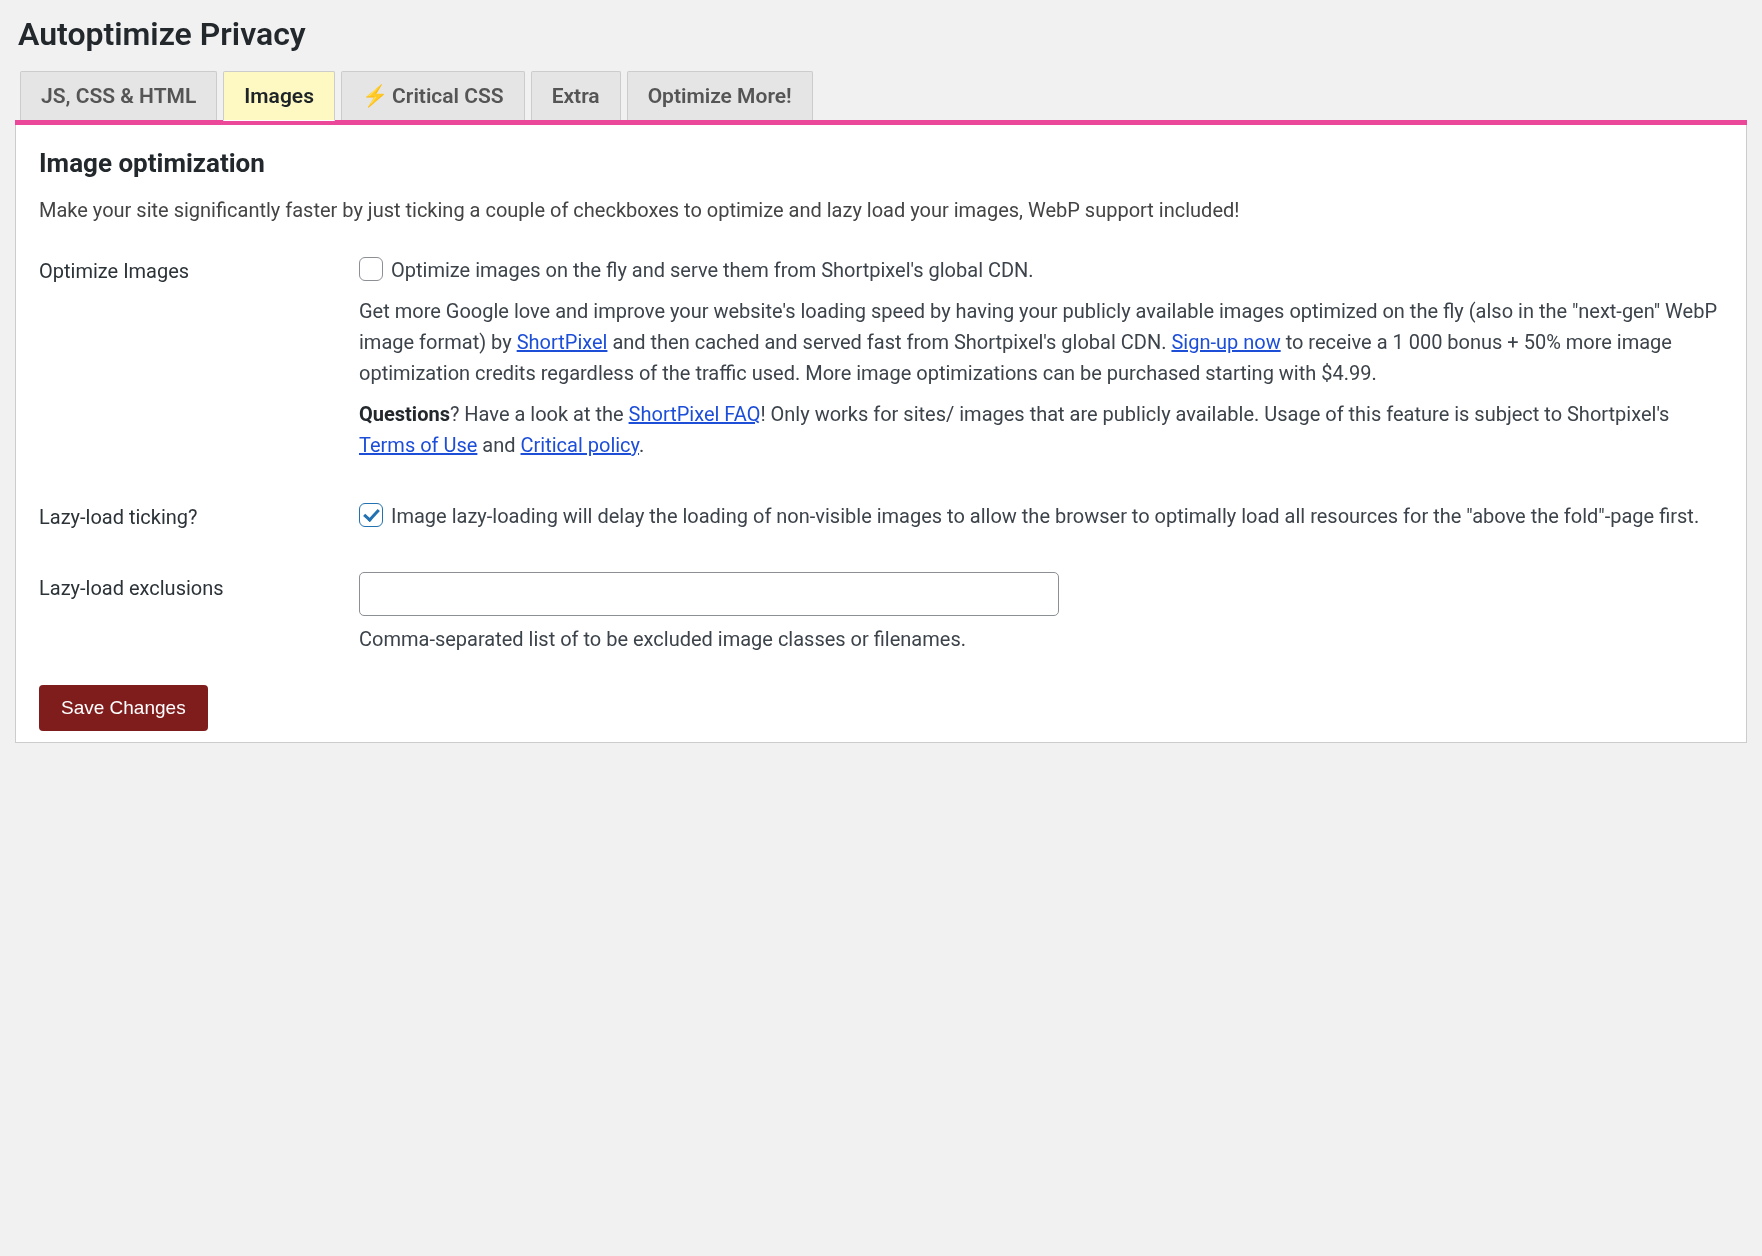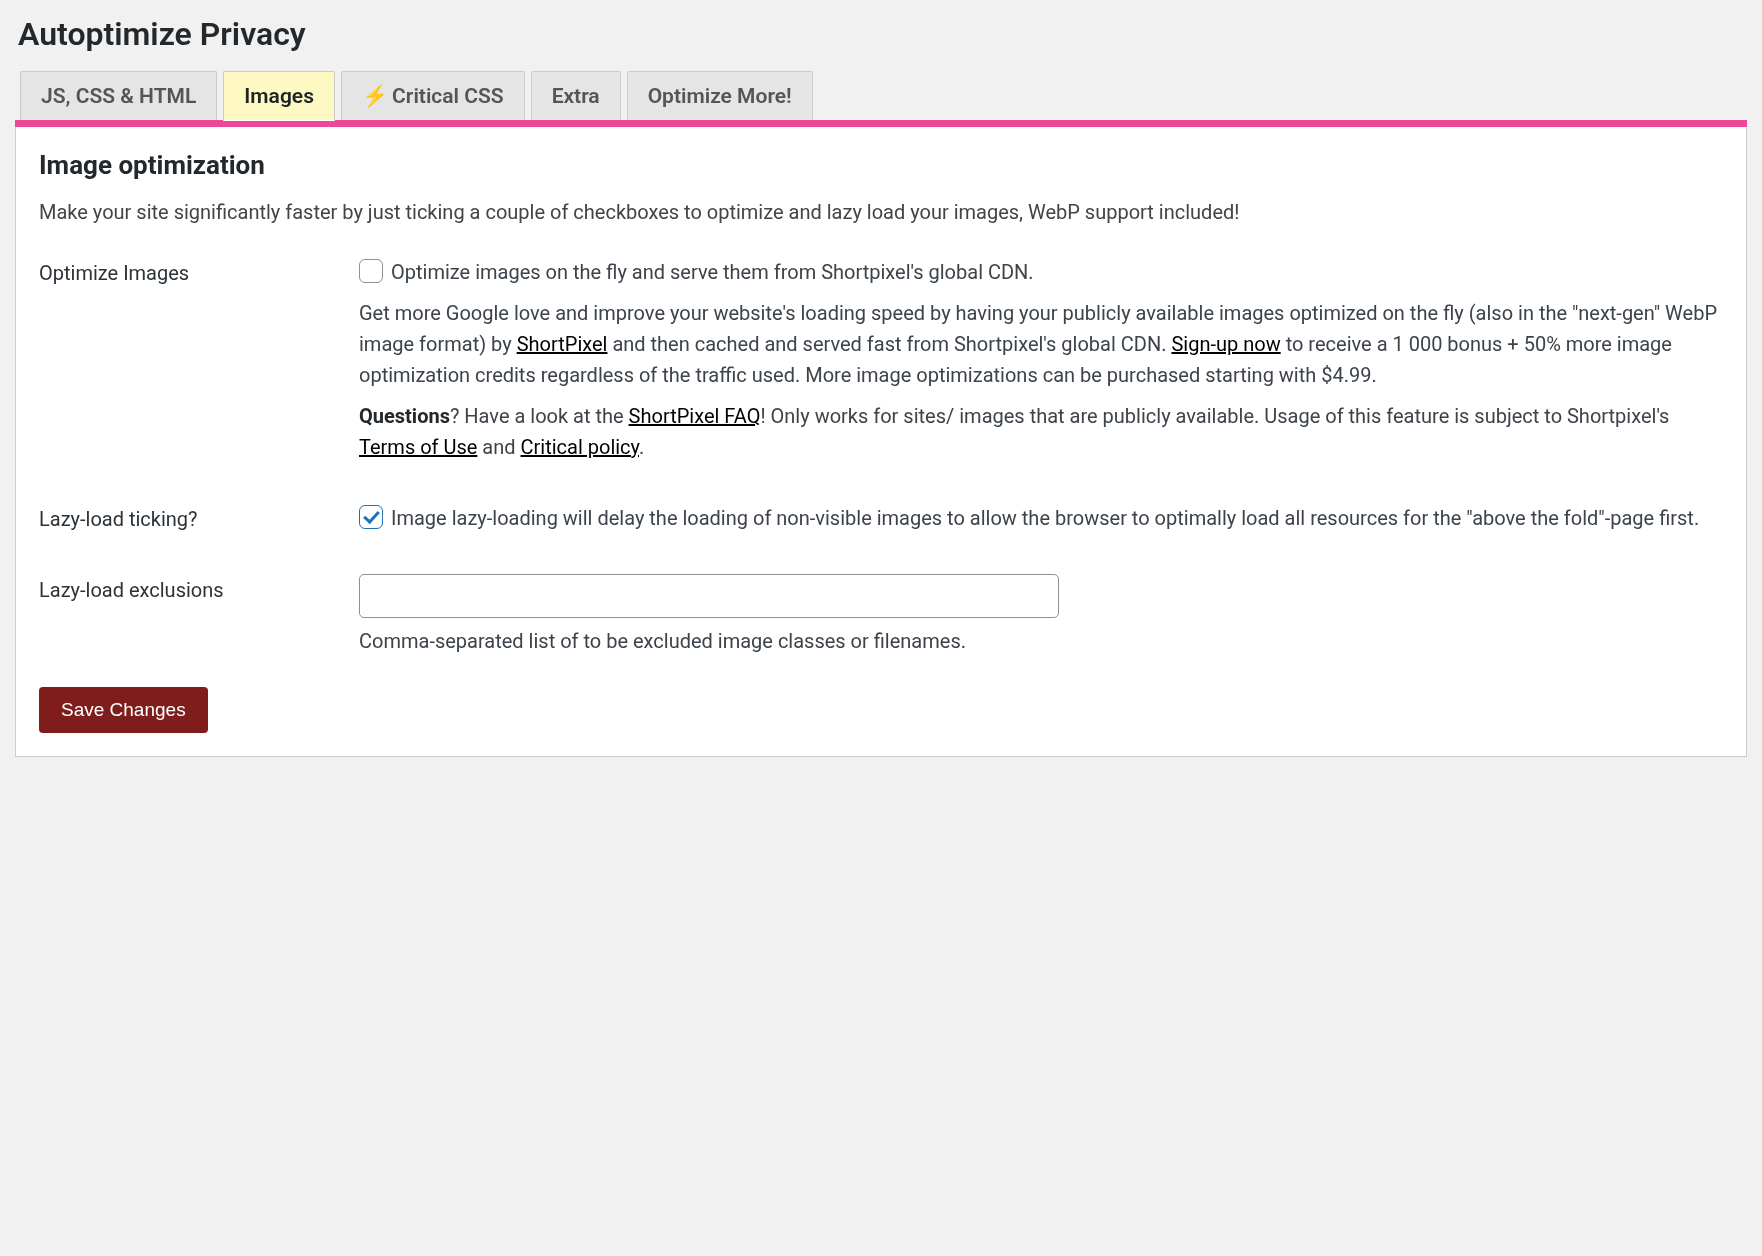--- a/index.html
+++ b/index.html
@@ -16,21 +16,21 @@
     }
     .page-title {
       font-size: 32px;
       font-weight: 600;
       color: #23282d;
       margin-bottom: 18px;
       padding-left: 3px;
     }
     .tabs-wrapper {
       display: flex;
-      border-bottom: 7px solid #ec4899;
+      border-bottom: 5px solid #ec4899;
       padding-left: 5px;
     }
     .tab {
       padding: 12px 20px;
       background: #e5e5e5;
       border: 1px solid #ccc;
       border-bottom: none;
       margin-right: 6px;
       color: #555;
       font-size: 21px;
@@ -45,21 +45,21 @@
       margin-bottom: -1px;
     }
     .tab .critical-icon {
       color: #f7a924;
       margin-right: 4px;
     }
     .panel {
       background: #fff;
       border: 1px solid #ccc;
       border-top: none;
-      padding: 23px 23px 23px 23px;
+      padding: 23px 23px 11px 23px;
     }
     .section-title {
       font-size: 26px;
       font-weight: 700;
       margin-bottom: 18px;
     }
     .section-desc {
       font-size: 20px;
       color: #444;
       margin-bottom: 30px;
@@ -113,21 +113,21 @@
       width: 6px;
       height: 12px;
       border: solid #2271b1;
       border-width: 0 3px 3px 0;
       transform: rotate(42deg);
     }
     .help-para {
       margin-top: 10px;
     }
     .row-field a {
-      color: #000000;
+      color: #1d4ed8;
       text-decoration: underline;
     }
     .row-field strong {
       font-weight: 700;
       color: #23282d;
     }
     .text-input {
       width: 700px;
       max-width: 100%;
       height: 44px;

